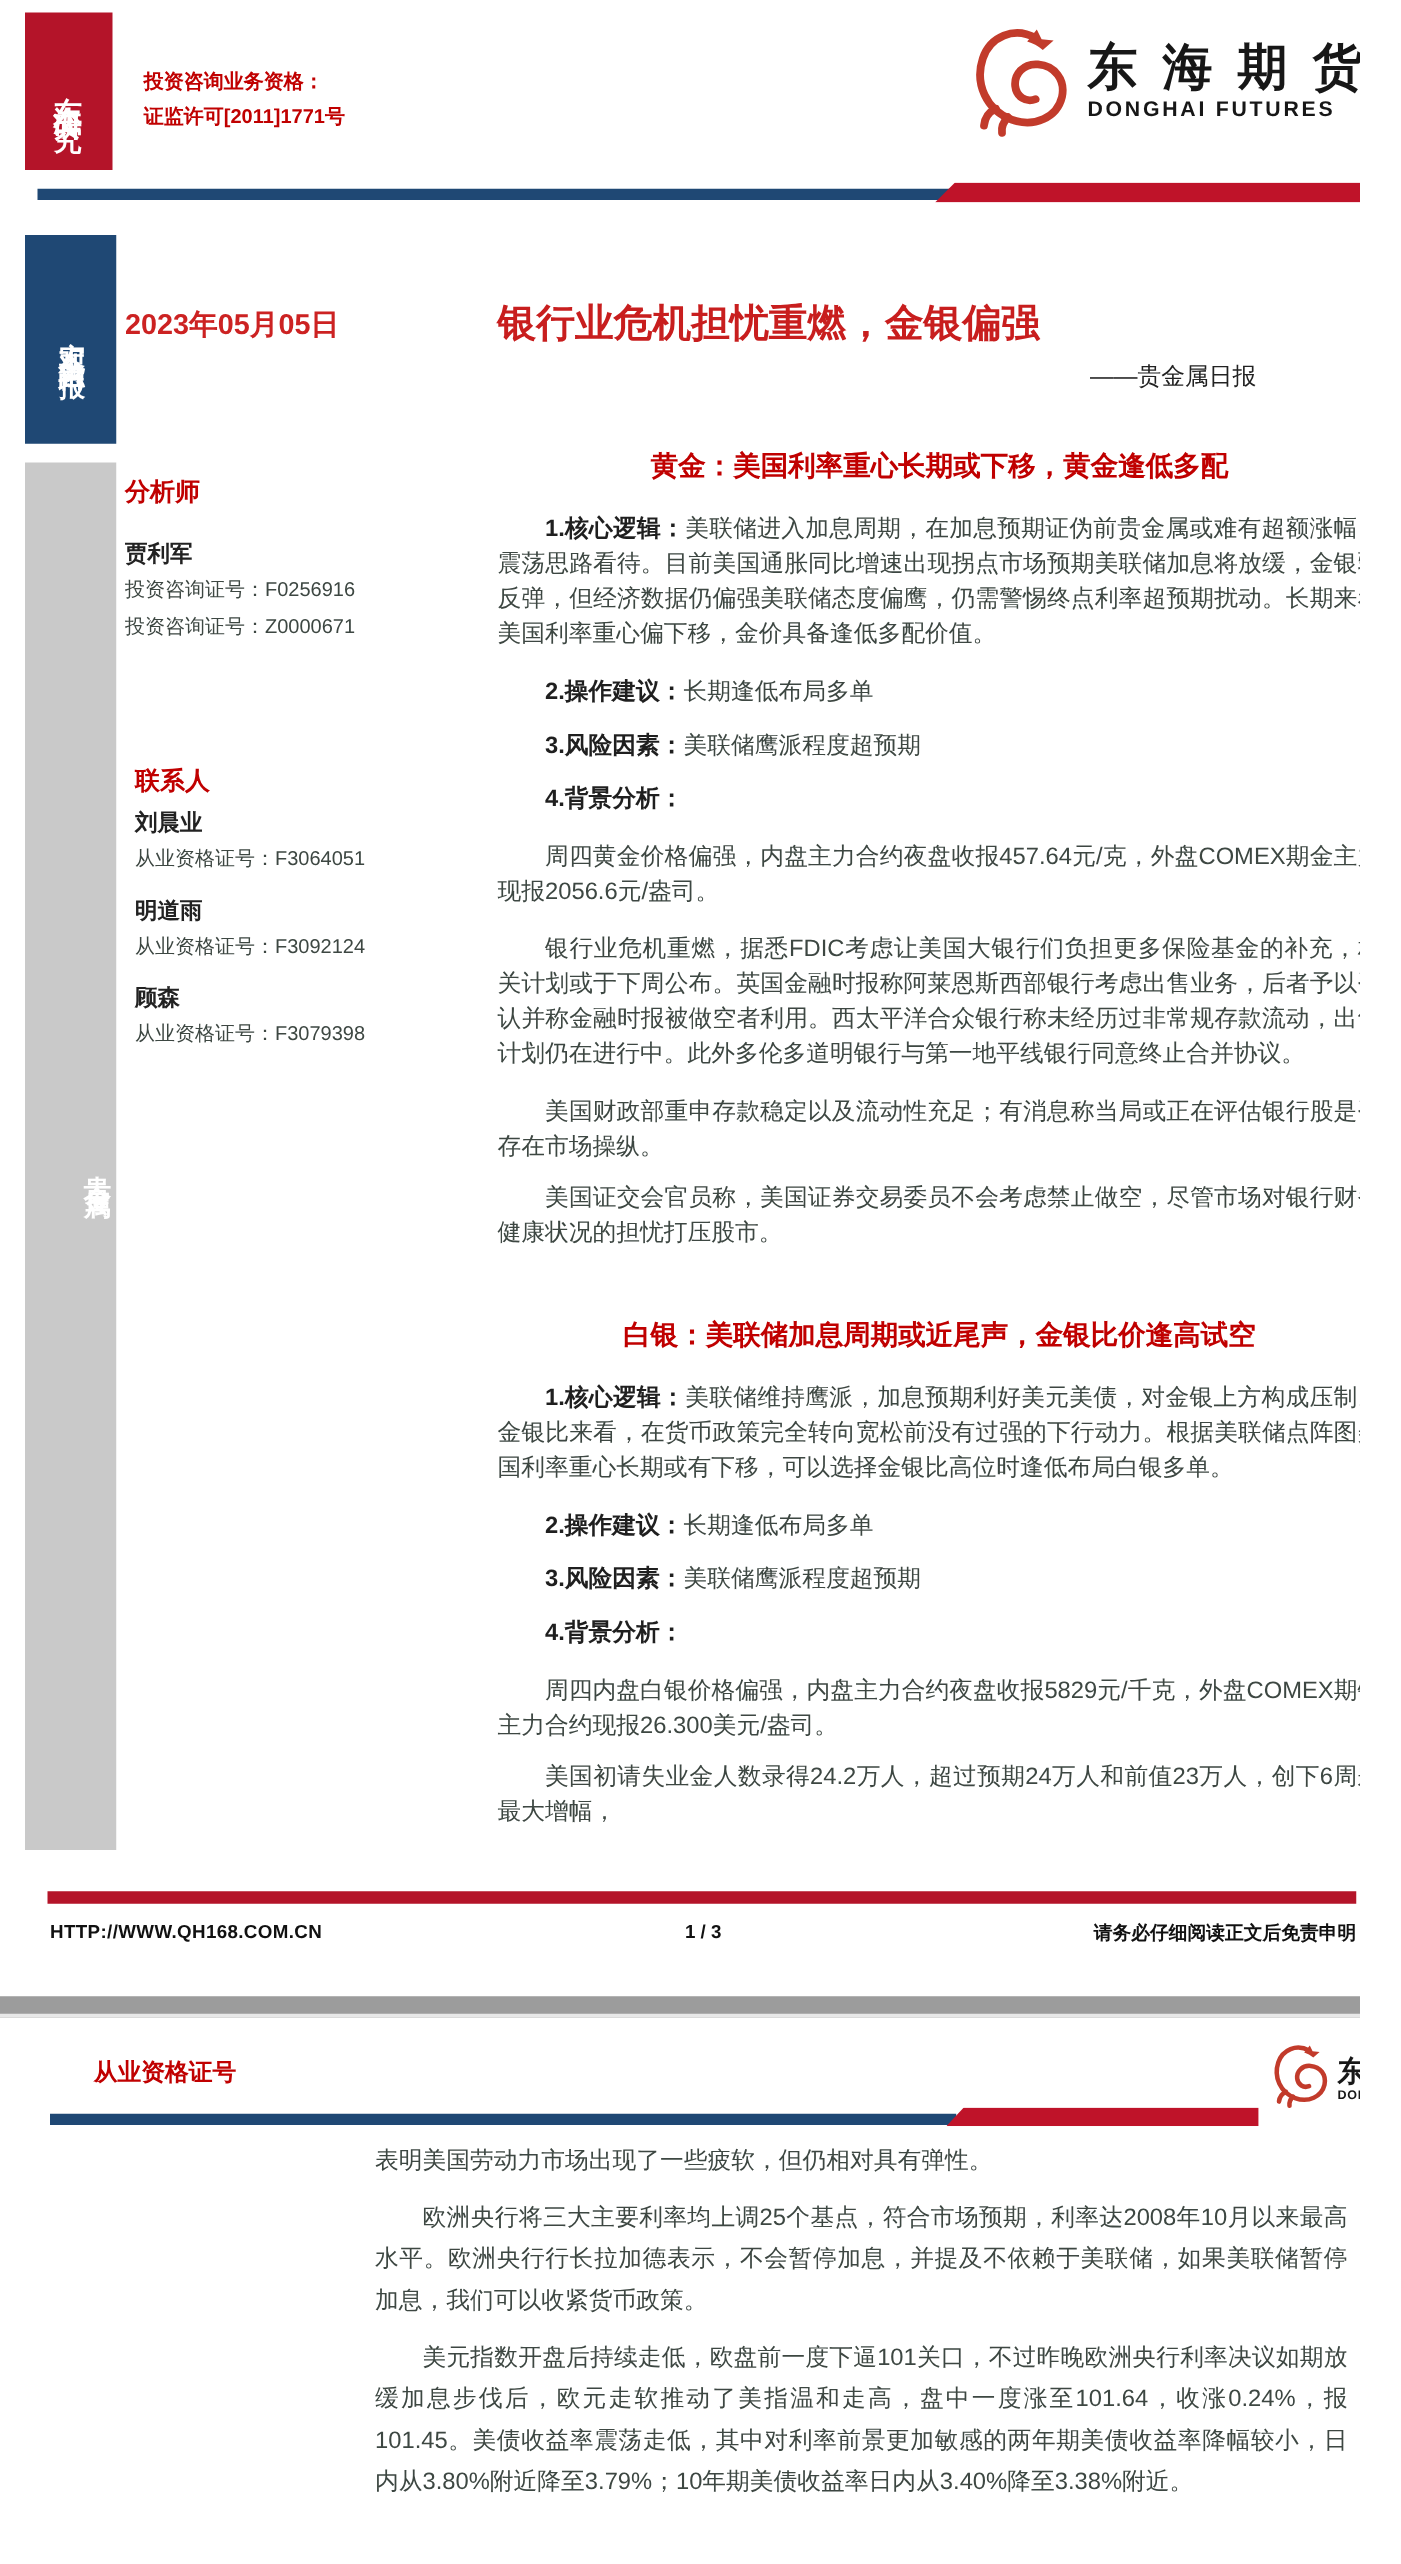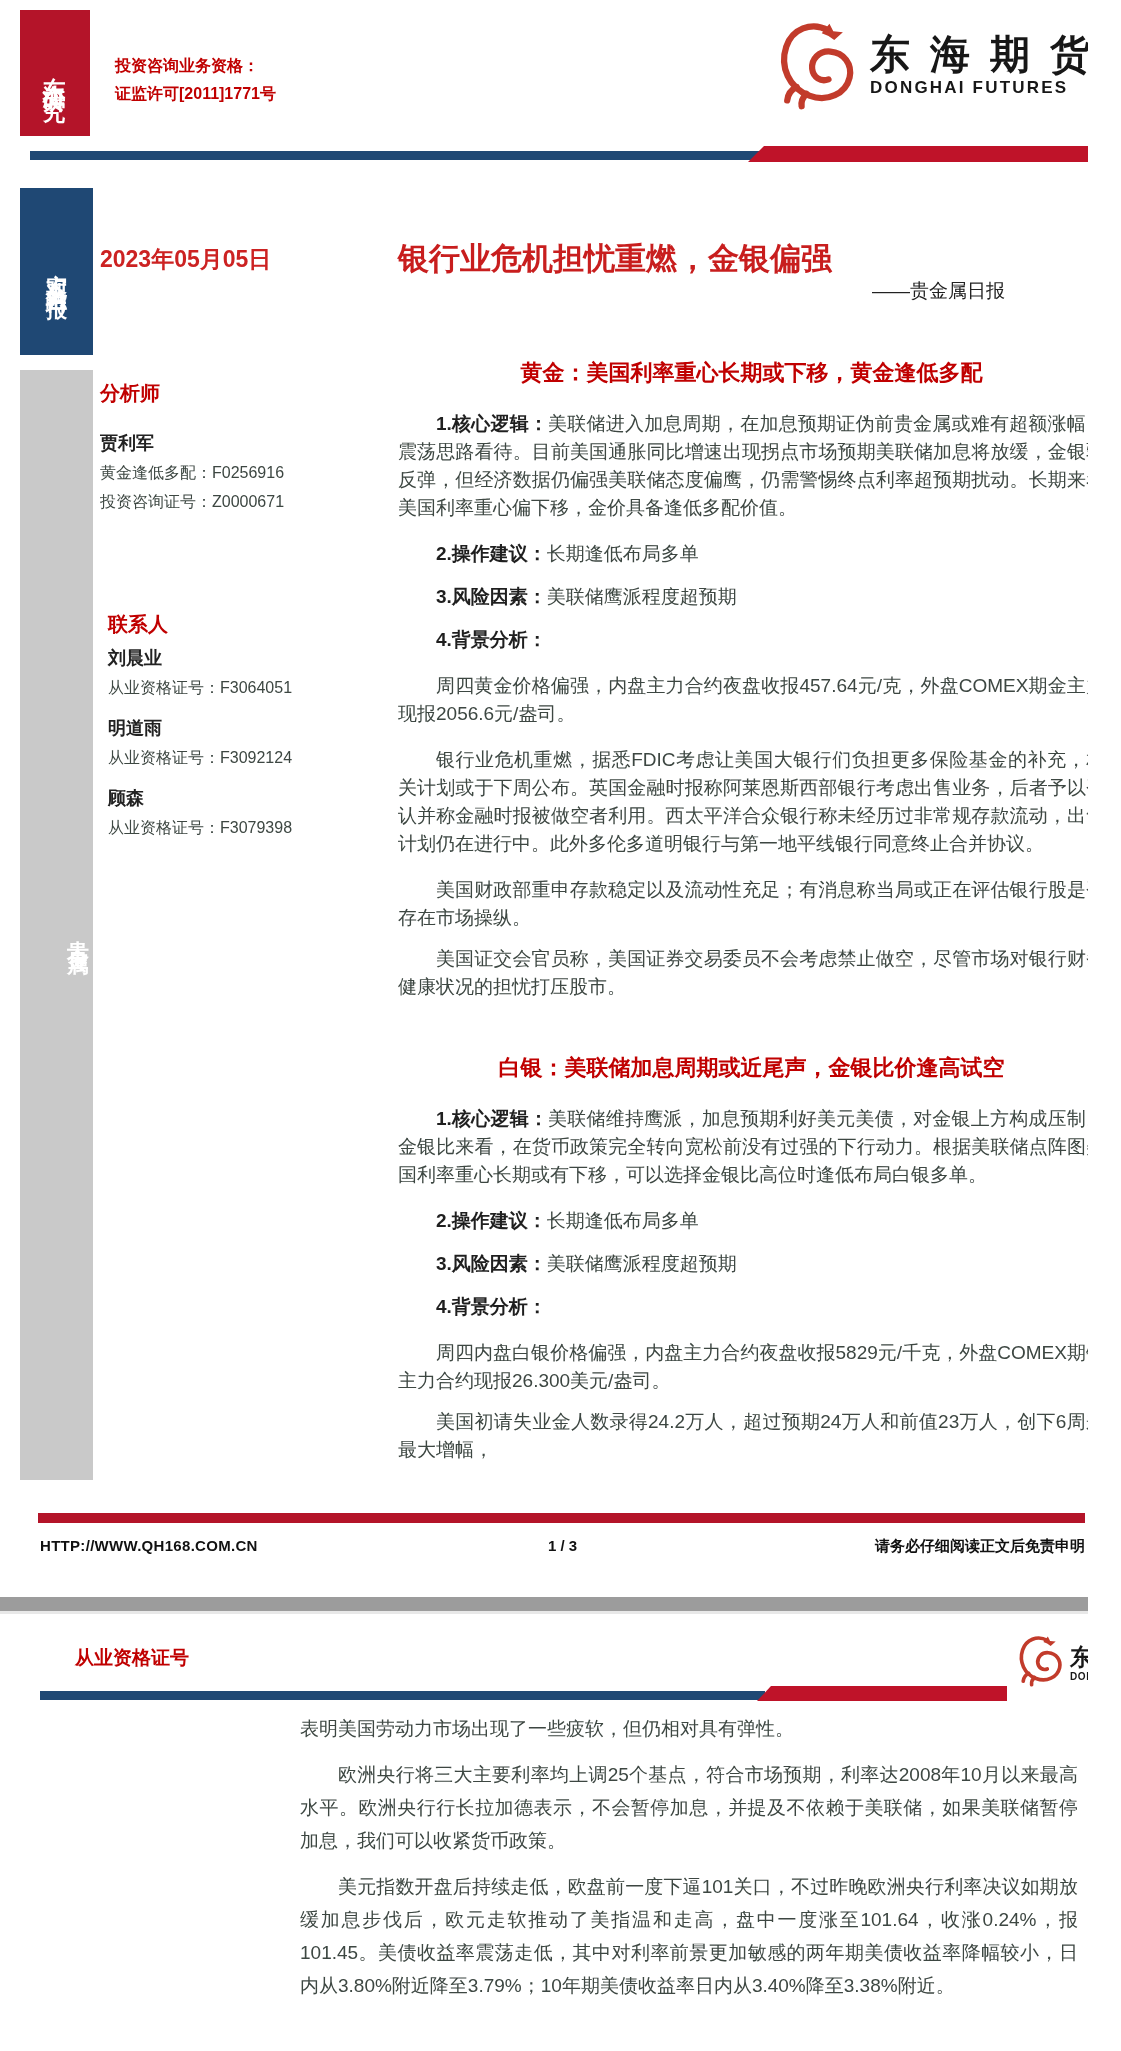--- a/index.html
+++ b/index.html
@@ -25,21 +25,21 @@
   
   .rail{position:absolute;left:20px;width:73px;color:#fff;font-weight:bold;
     writing-mode:vertical-rl;text-orientation:upright;display:flex;justify-content:center;}
   .rail-blue{top:188px;height:167px;background:#1f4874;font-size:21px;letter-spacing:5px;align-items:center;}
   .rail-gray{top:370px;height:1110px;background:#c9c9c9;font-size:22px;letter-spacing:7px;align-items:flex-start;padding-top:16px;box-sizing:border-box;}
 
   
   .date{position:absolute;left:100px;top:244px;font-size:23px;font-weight:600;color:#cc2222;}
   .title-wrap{position:absolute;left:398px;top:240px;width:707px;}
   .title{font-size:31px;line-height:38px;font-weight:bold;color:#c81e1e;text-align:left;}
-  .subtitle{font-size:19px;color:#222;text-align:right;padding-right:100px;margin-top:0;font-weight:500;}
+  .subtitle{font-size:19px;color:#222;text-align:right;padding-right:100px;margin-top:10px;font-weight:500;}
 
   
   .analyst{position:absolute;left:100px;top:380px;width:300px;}
   .red-label{font-size:20px;font-weight:bold;color:#c00000;margin-bottom:10px;}
   .person-name{font-size:18px;font-weight:bold;color:#222;line-height:20px;margin-bottom:10px;margin-top:26px;}
   .cert{font-size:16px;color:#3d4742;line-height:20px;margin-bottom:9px;}
   .contacts{position:absolute;left:108px;top:611px;width:300px;}
   .contacts .person-name{margin-bottom:10px;margin-top:0;}
   .contacts .cert{margin-bottom:20px;}
   .contacts .c-last .cert{margin-bottom:0;}
@@ -117,21 +117,21 @@
 
   <div class="date">2023年05月05日</div>
   <div class="title-wrap">
     <div class="title">银行业危机担忧重燃，金银偏强</div>
     <div class="subtitle">——贵金属日报</div>
   </div>
 
   <div class="analyst">
     <div class="red-label">分析师</div>
     <div class="person-name">贾利军</div>
-    <div class="cert">黄金逢低多配：F0256916</div>
+    <div class="cert">投资咨询证号：F0256916</div>
     <div class="cert">投资咨询证号：Z0000671</div>
   </div>
 
   <div class="contacts">
     <div class="red-label">联系人</div>
     <div>
       <div class="person-name">刘晨业</div>
       <div class="cert">从业资格证号：F3064051</div>
     </div>
     <div>

